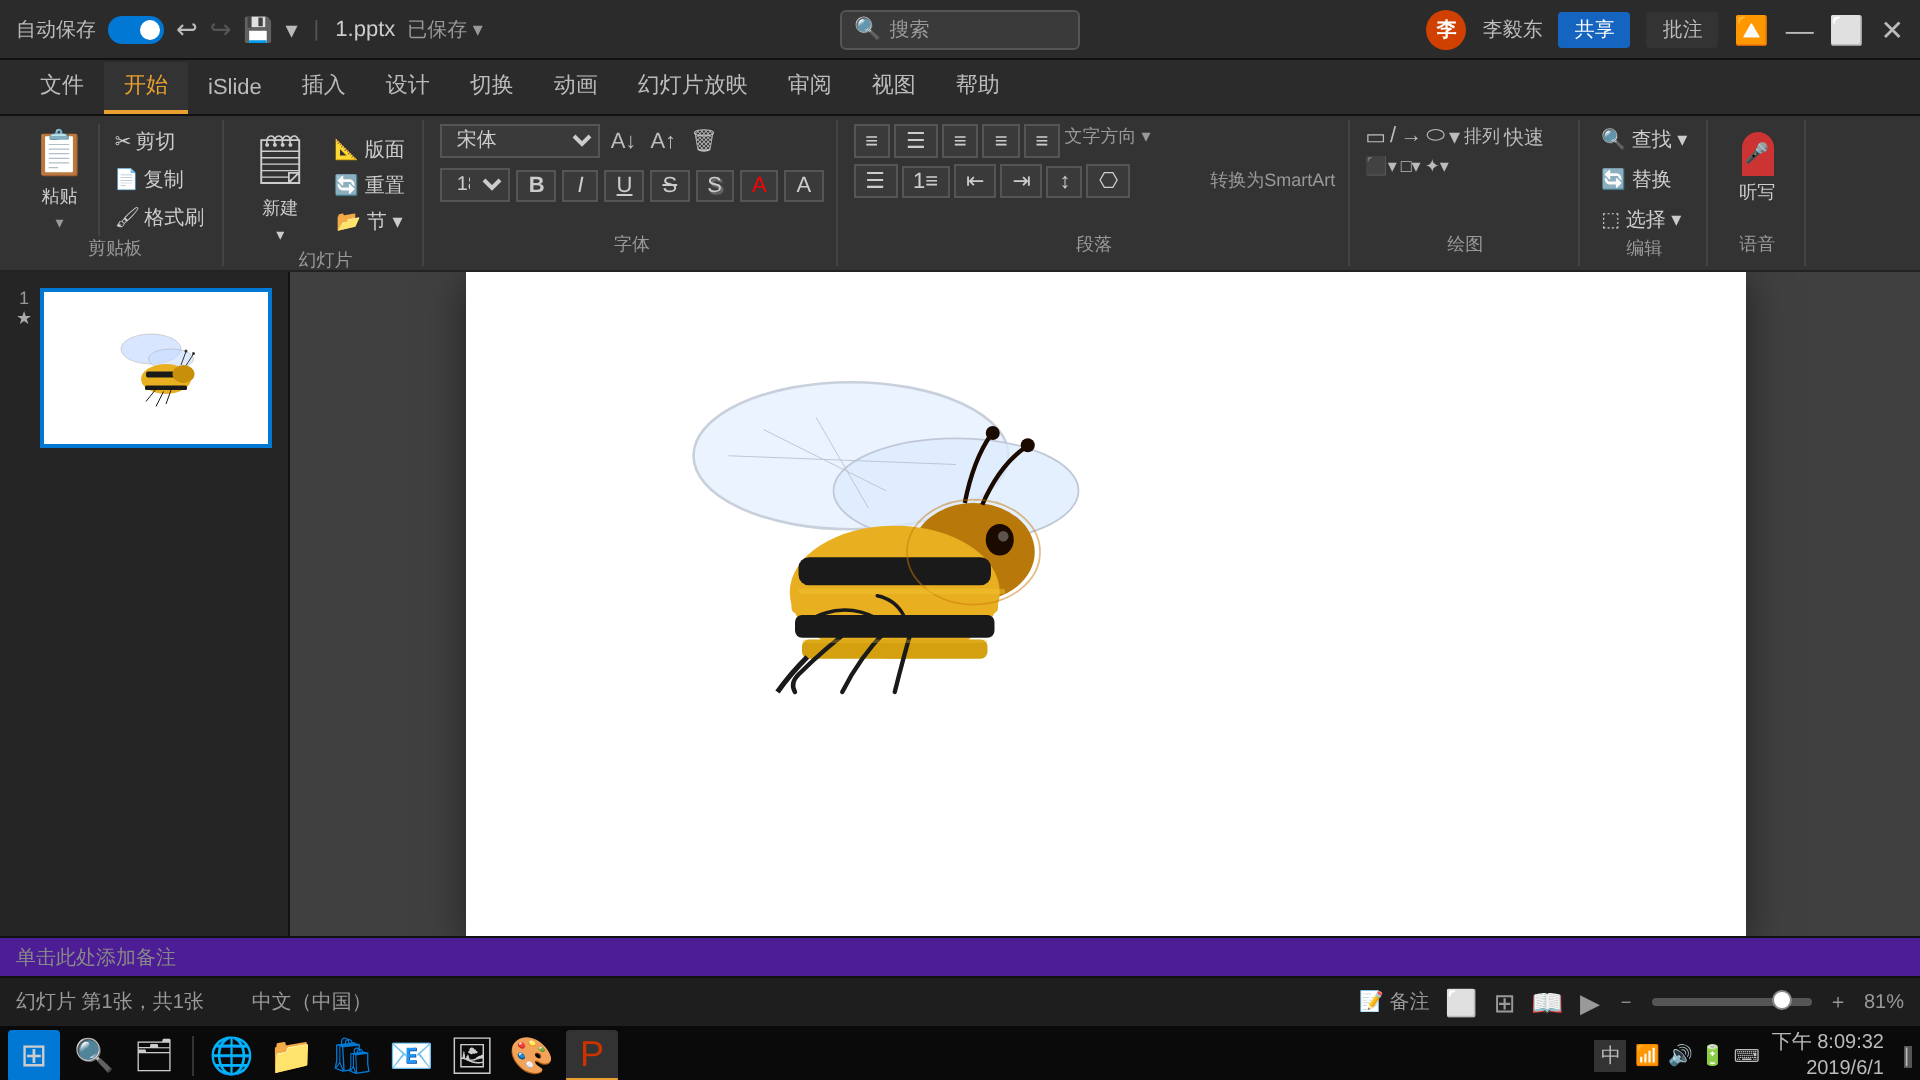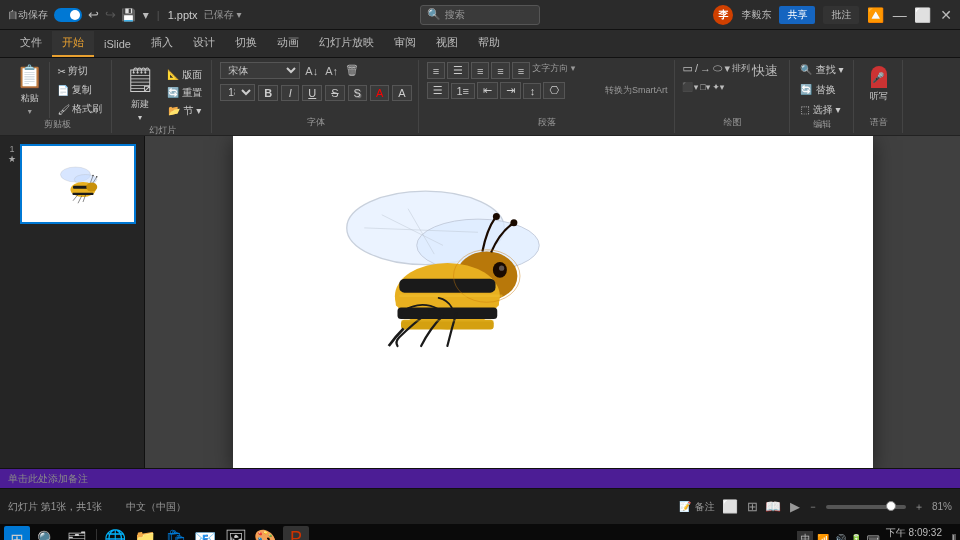--- a/index.html
+++ b/index.html
@@ -269,21 +269,21 @@
     .bee-container {
       position: absolute;
       top: 50px;
       left: 90px;
       width: 280px;
       height: 220px;
     }
 
     
     #status-bar {
-      height: 36px;
+      height: 25px;
       background: #1e1e1e;
       display: flex;
       align-items: center;
       padding: 0 8px;
       border-top: 1px solid #111;
       gap: 12px;
       font-size: 10px;
       color: #999;
     }
     #status-bar-right {
@@ -557,21 +557,21 @@
 
   <div class="ribbon-group">
     <div style="display:flex;flex-direction:column;gap:3px;">
       <div style="display:flex;flex-wrap:wrap;gap:2px;max-width:100px;">
         <span style="cursor:pointer;color:#bbb;">▭</span>
         <span style="cursor:pointer;color:#bbb;">/</span>
         <span style="cursor:pointer;color:#bbb;">→</span>
         <span style="cursor:pointer;color:#bbb;">⬭</span>
         <span style="cursor:pointer;color:#bbb;">▾</span>
         <span style="cursor:pointer;color:#bbb;font-size:9px;">排列</span>
-        <span style="cursor:pointer;color:#bbb;font-size:13px;">快速</span>
+        <span style="cursor:pointer;color:#bbb;font-size:10px;">快速</span>
         <span style="cursor:pointer;color:#bbb;font-size:9px;">⬛▾</span>
         <span style="cursor:pointer;color:#bbb;font-size:9px;">□▾</span>
         <span style="cursor:pointer;color:#bbb;font-size:9px;">✦▾</span>
       </div>
     </div>
     <div class="ribbon-group-label">绘图</div>
   </div>
 
   <div class="ribbon-group">
     <div style="display:flex;flex-direction:column;gap:4px;">

